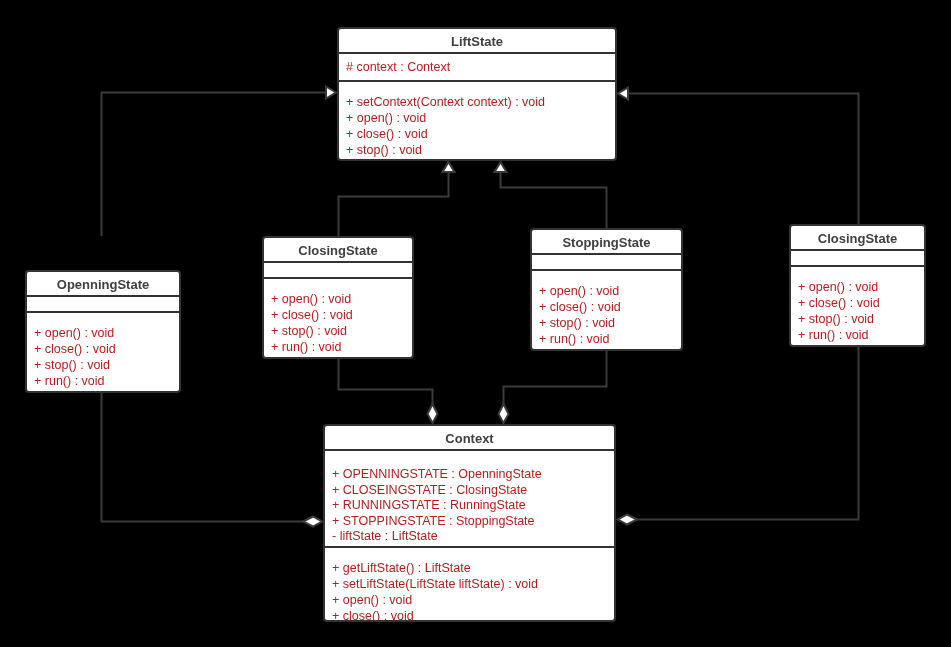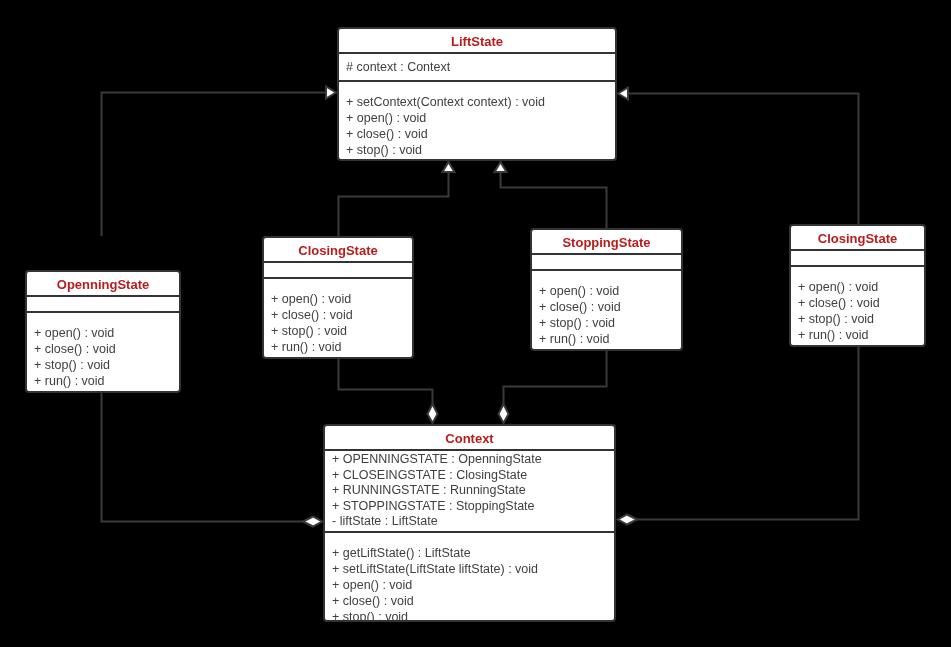--- a/index.html
+++ b/index.html
@@ -11,40 +11,40 @@
   }
   #connector-layer { position:absolute; left:0; top:0; width:951px; height:647px; }
 
   .uml-class {
     position:absolute; background:#fff;
     border:2px solid #333; border-radius:4px;
     overflow:hidden;
   }
   .uml-title {
     height:25px; line-height:25px; text-align:center;
-    font-size:13px; font-weight:bold; color:#b91c1c;
+    font-size:13px; font-weight:bold; color:#404040;
     border-bottom:2px solid #333; white-space:nowrap;
   }
   .uml-attrs {
     border-bottom:2px solid #333; padding:5px 0; min-height:16px;
   }
   .uml-methods { padding:12px 0; }
   .member-row {
-    height:16px; line-height:16px; font-size:12.5px; color:#404040;
+    height:16px; line-height:16px; font-size:12.5px; color:#b91c1c;
     padding:0 7px; white-space:nowrap;
   }
 
   
   .cls-liftstate     { left:337px; top:27px;  width:280px; height:134px; }
   .cls-openningstate { left:25px;  top:236px; width:156px; height:123px;margin-top:34px; }
   .cls-closingstate  { left:262px; top:236px; width:152px; height:123px; }
   .cls-stoppingstate { left:530px; top:228px; width:153px; height:123px; }
   .cls-runningstate  { left:789px; top:224px; width:137px; height:123px; }
   .cls-context       { left:323px; top:424px; width:293px; height:198px; }
-  .cls-context .uml-attrs { padding:1px 0; }
+  .cls-context .uml-attrs { padding:1px 0;margin-top:15px; }
   .cls-context .uml-attrs .member-row { height:15.5px; line-height:15.5px; }
 
   .conn       { fill:none; stroke:#3a3a3a; stroke-width:2; }
   .conn-head  { fill:#fff; stroke:#3a3a3a; stroke-width:2; stroke-linejoin:miter; }
 </style>
 </head>
 <body>
 
 <div id="canvas">
 

